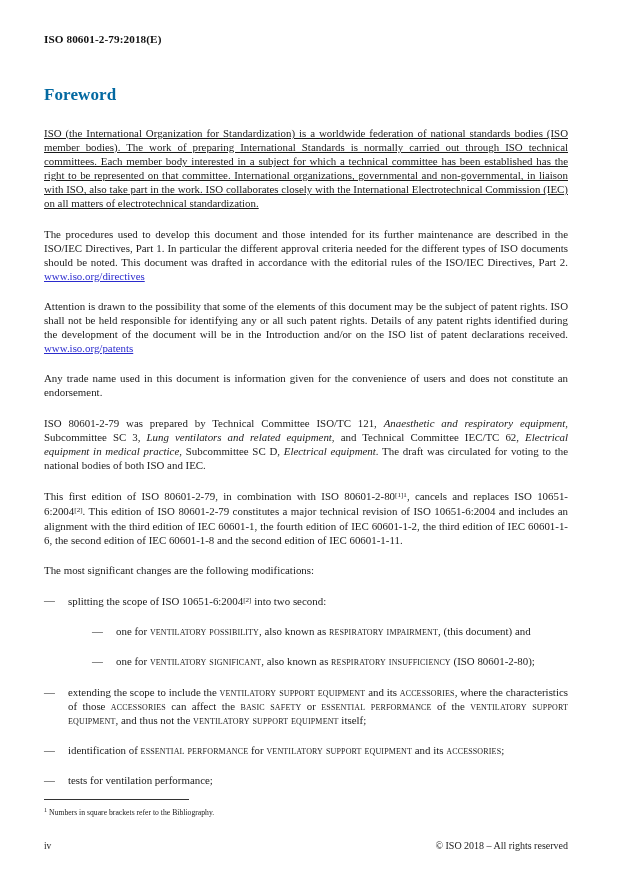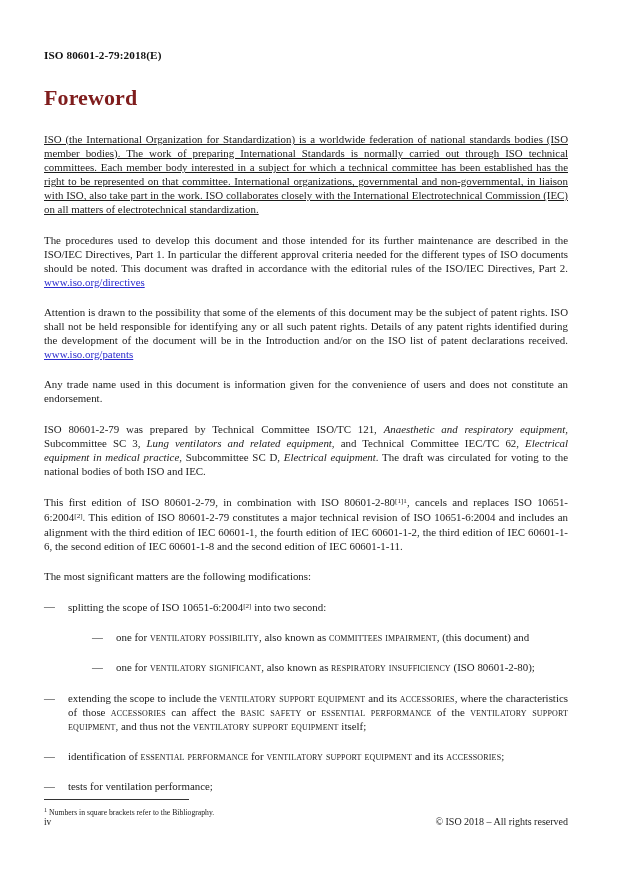--- a/index.html
+++ b/index.html
@@ -15,36 +15,36 @@
     position: relative;
     width: 620px;
     height: 877px;
     background: #ffffff;
     overflow: hidden;
     box-sizing: border-box;
   }
   .content {
     position: absolute;
     left: 44px;
-    top: 16px;
+    top: 0;
     width: 524px;
   }
   .doc-header {
     margin-top: 33px;
     font-family: "Liberation Serif", "DejaVu Serif", serif;
     font-weight: bold;
     font-size: 11.2px;
     letter-spacing: 0.1px;
     color: #111111;
   }
   .section-title {
-    margin-top: 24px;
+    margin-top: 40px;
     font-weight: bold;
-    font-size: 22px;
-    color: #7f1d1d;
+    font-size: 17px;
+    color: #0369a1;
     letter-spacing: 0.1px;
   }
   p.body-par {
     margin: 0;
     padding: 0;
     margin-top: 16px;
     font-size: 10.9px;
     line-height: 14.1px;
     text-align: justify;
     text-justify: inter-word;
@@ -130,21 +130,21 @@
     line-height: 10px;
     color: #1a1a1a;
   }
   .footnote-text .fn-mark {
     font-size: 6.2px;
     vertical-align: 2.6px;
   }
   .page-footer {
     position: absolute;
     left: 44px;
-    top: 816px;
+    top: 840px;
     width: 524px;
     display: flex;
     justify-content: space-between;
     align-items: baseline;
     font-size: 9.4px;
     color: #1a1a1a;
   }
   .footer-right {
     font-size: 10px;
   }
@@ -165,31 +165,31 @@
     <p class="body-par"><span>The procedures used to develop this document and those intended for its further maintenance are described in the ISO/IEC Directives, Part 1. In particular the different approval criteria needed for the different types of ISO documents should be noted. This document was drafted in accordance with the editorial rules of the ISO/IEC Directives, Part 2.</span> <a class="lnk" href="#">www.iso.org/directives</a></p>
 
     <p class="body-par"><span>Attention is drawn to the possibility that some of the elements of this document may be the subject of patent rights. ISO shall not be held responsible for identifying any or all such patent rights. Details of any patent rights identified during the development of the document will be in the Introduction and/or on the ISO list of patent declarations received.</span> <a class="lnk" href="#">www.iso.org/patents</a></p>
 
     <p class="body-par">Any trade name used in this document is information given for the convenience of users and does not constitute an endorsement.</p>
 
     <p class="body-par"><span>ISO 80601-2-79 was prepared by Technical Committee ISO/TC 121, </span><i class="ital">Anaesthetic and respiratory equipment</i><span>, Subcommittee SC 3, </span><i class="ital">Lung ventilators and related equipment</i><span>, and Technical Committee IEC/TC 62, </span><i class="ital">Electrical equipment in medical practice</i><span>, Subcommittee SC D, </span><i class="ital">Electrical equipment</i><span>. The draft was circulated for voting to the national bodies of both ISO and IEC.</span></p>
 
     <p class="body-par"><span>This first edition of ISO 80601-2-79, in combination with ISO 80601-2-80</span><span class="sup">[1]</span><span class="sup">1</span><span>, cancels and replaces ISO 10651-6:2004</span><span class="sup">[2]</span><span>. This edition of ISO 80601-2-79 constitutes a major technical revision of ISO 10651-6:2004 and includes an alignment with the third edition of IEC 60601-1, the fourth edition of IEC 60601-1-2, the third edition of IEC 60601-1-6, the second edition of IEC 60601-1-8 and the second edition of IEC 60601-1-11.</span></p>
 
-    <p class="body-par">The most significant matters are the following modifications:</p>
+    <p class="body-par">The most significant changes are the following modifications:</p>
 
     <ul class="lvl1">
       <li>
         <span class="dash">—</span>
         <span>splitting the scope of ISO 10651-6:2004</span><span class="sup">[2]</span><span> into two second:</span>
 
         <ul class="lvl2">
           <li>
             <span class="dash">—</span>
-            <span>one for </span><span class="sc">ventilatory possibility</span><span>, also known as </span><span class="sc">committees impairment</span><span>, (this document) and</span>
+            <span>one for </span><span class="sc">ventilatory possibility</span><span>, also known as </span><span class="sc">respiratory impairment</span><span>, (this document) and</span>
           </li>
           <li>
             <span class="dash">—</span>
             <span>one for </span><span class="sc">ventilatory significant</span><span>, also known as </span><span class="sc">respiratory insufficiency</span><span> (ISO 80601-2-80);</span>
           </li>
         </ul>
       </li>
 
       <li>
         <span class="dash">—</span>

